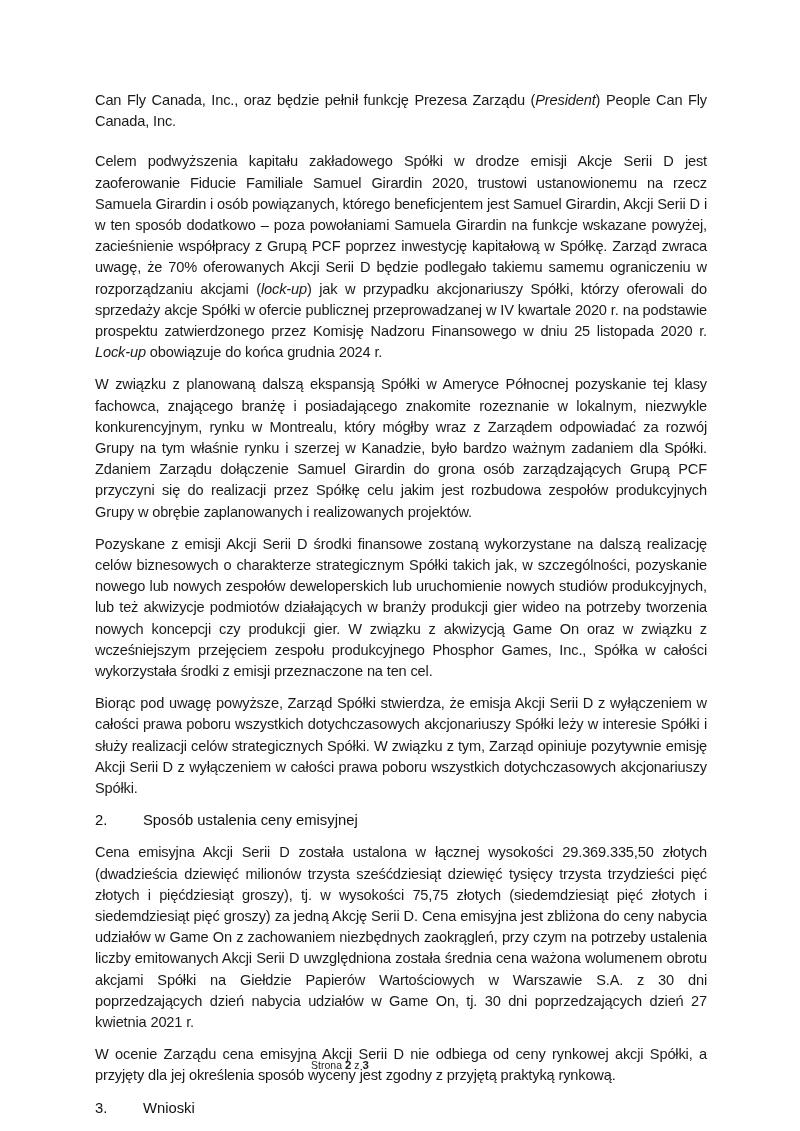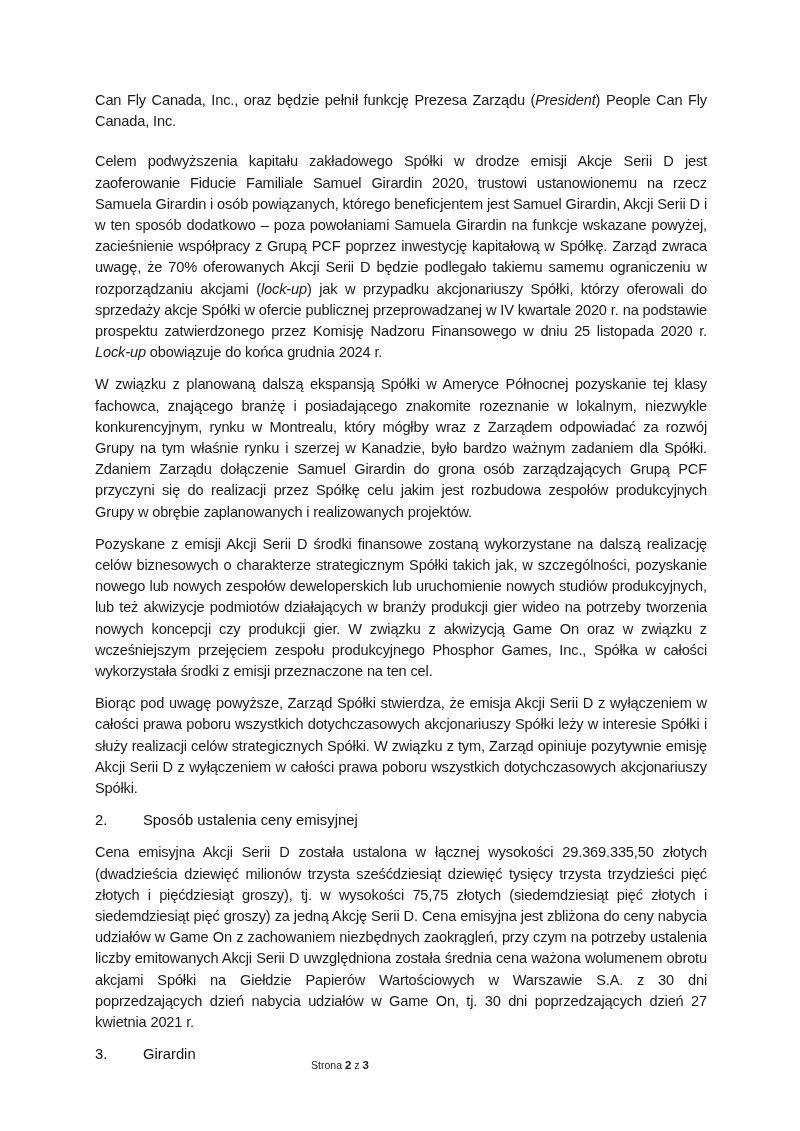--- a/index.html
+++ b/index.html
@@ -25,24 +25,25 @@
   <p>W związku z planowaną dalszą ekspansją Spółki w Ameryce Północnej pozyskanie tej klasy fachowca, znającego branżę i posiadającego znakomite rozeznanie w lokalnym, niezwykle konkurencyjnym, rynku w Montrealu, który mógłby wraz z Zarządem odpowiadać za rozwój Grupy na tym właśnie rynku i szerzej w Kanadzie, było bardzo ważnym zadaniem dla Spółki. Zdaniem Zarządu dołączenie Samuel Girardin do grona osób zarządzających Grupą PCF przyczyni się do realizacji przez Spółkę celu jakim jest rozbudowa zespołów produkcyjnych Grupy w obrębie zaplanowanych i realizowanych projektów.</p>
   <p>Pozyskane z emisji Akcji Serii D środki finansowe zostaną wykorzystane na dalszą realizację celów biznesowych o charakterze strategicznym Spółki takich jak, w szczególności, pozyskanie nowego lub nowych zespołów deweloperskich lub uruchomienie nowych studiów produkcyjnych, lub też akwizycje podmiotów działających w branży produkcji gier wideo na potrzeby tworzenia nowych koncepcji czy produkcji gier. W związku z akwizycją Game On oraz w związku z wcześniejszym przejęciem zespołu produkcyjnego Phosphor Games, Inc., Spółka w całości wykorzystała środki z emisji przeznaczone na ten cel.</p>
   <p>Biorąc pod uwagę powyższe, Zarząd Spółki stwierdza, że emisja Akcji Serii D z wyłączeniem w całości prawa poboru wszystkich dotychczasowych akcjonariuszy Spółki leży w interesie Spółki i służy realizacji celów strategicznych Spółki. W związku z tym, Zarząd opiniuje pozytywnie emisję Akcji Serii D z wyłączeniem w całości prawa poboru wszystkich dotychczasowych akcjonariuszy Spółki.</p>
 
   <div class="heading">
     <span class="num">2.</span>
     <span>Sposób ustalenia ceny emisyjnej</span>
   </div>
 
   <p>Cena emisyjna Akcji Serii D została ustalona w łącznej wysokości 29.369.335,50 złotych (dwadzieścia dziewięć milionów trzysta sześćdziesiąt dziewięć tysięcy trzysta trzydzieści pięć złotych i pięćdziesiąt groszy), tj. w wysokości 75,75 złotych (siedemdziesiąt pięć złotych i siedemdziesiąt pięć groszy) za jedną Akcję Serii D. Cena emisyjna jest zbliżona do ceny nabycia udziałów w Game On z zachowaniem niezbędnych zaokrągleń, przy czym na potrzeby ustalenia liczby emitowanych Akcji Serii D uwzględniona została średnia cena ważona wolumenem obrotu akcjami Spółki na Giełdzie Papierów Wartościowych w Warszawie S.A. z 30 dni poprzedzających dzień nabycia udziałów w Game On, tj. 30 dni poprzedzających dzień 27 kwietnia 2021 r.</p>
+  <p>W ocenie Zarządu cena emisyjna Akcji Serii D nie odbiega od ceny rynkowej akcji Spółki, a przyjęty dla jej określenia sposób wyceny jest zgodny z przyjętą praktyką rynkową.</p>
 
   <div class="heading">
     <span class="num">3.</span>
-    <span>Girardin</span>
+    <span>Wnioski</span>
   </div>
 </div>
 
 <div class="footer">
   <span>Strona</span>
   <b>2</b>
   <span>z</span>
   <b>3</b>
 </div>
 

